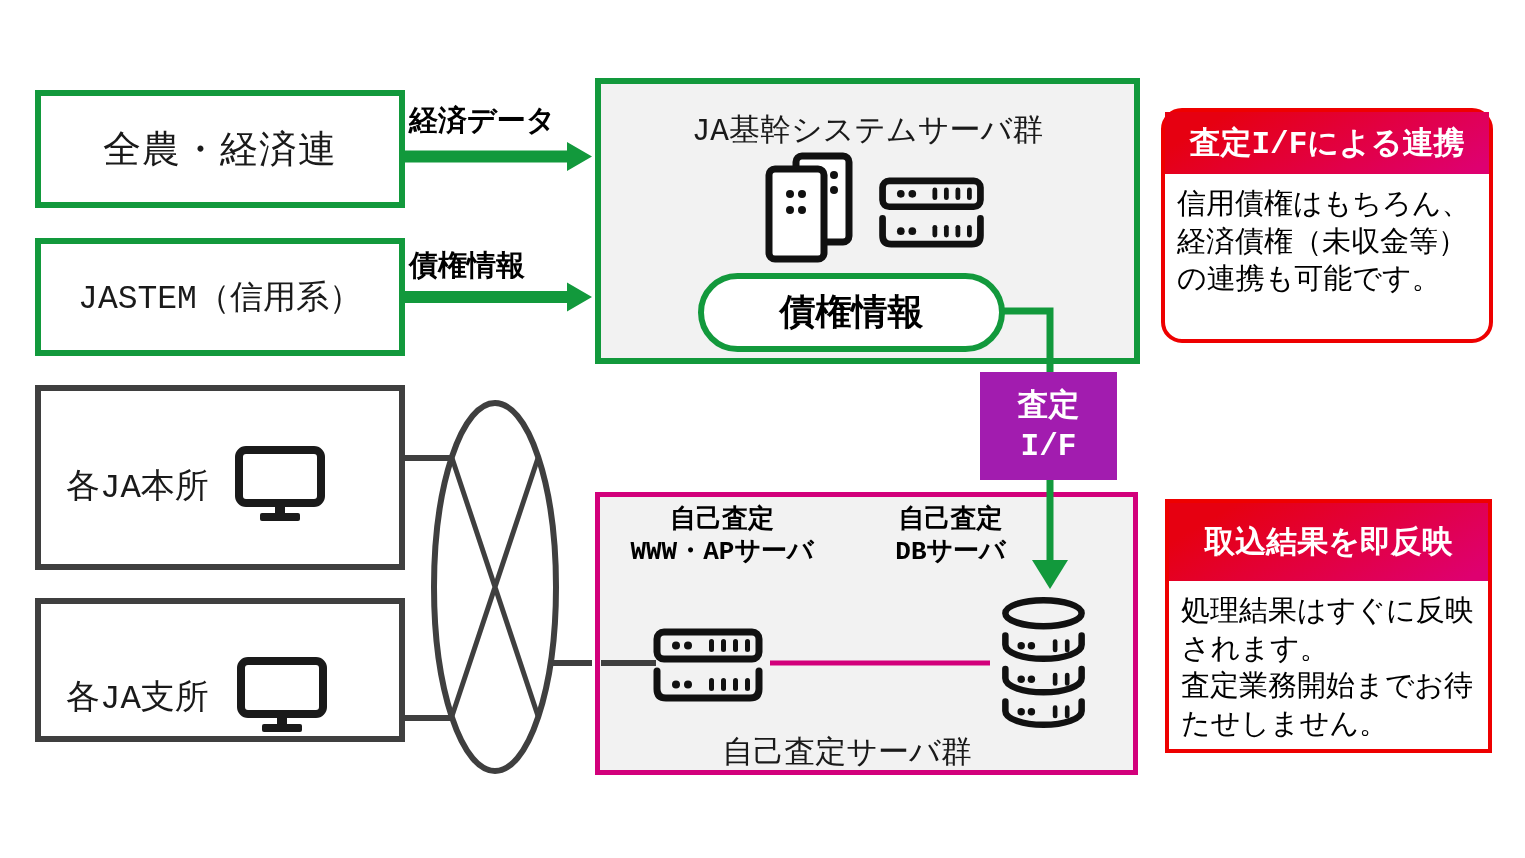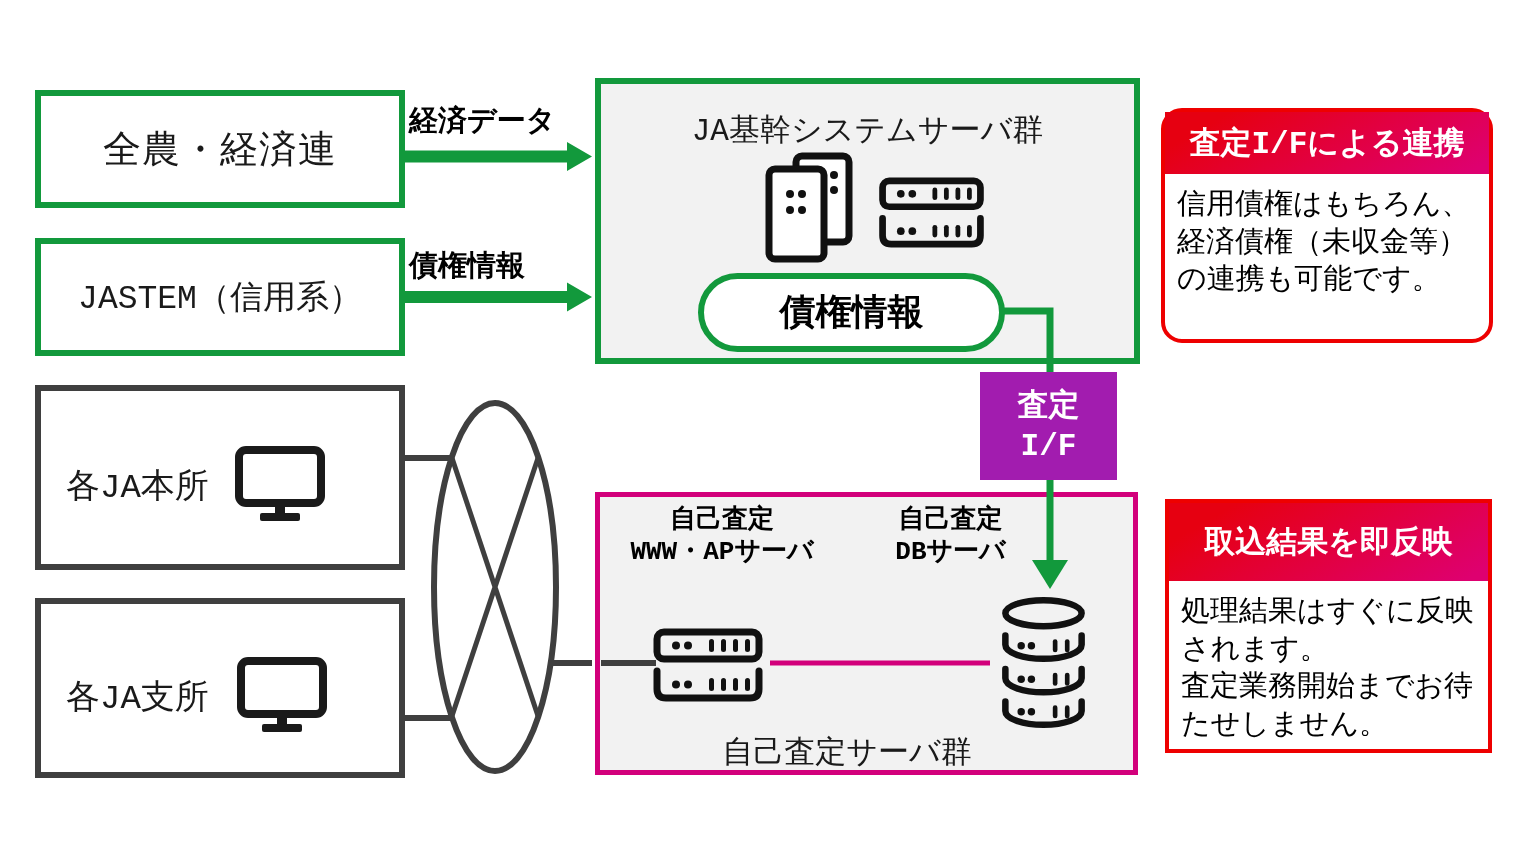--- a/index.html
+++ b/index.html
@@ -27,21 +27,21 @@
     display:flex;flex-direction:column;align-items:center;justify-content:center;gap:9px;line-height:1;z-index:7;}
   
   #panel-assess{left:595px;top:492px;width:543px;height:283px;background:#f2f2f2;border:5px solid #d2007b;}
   .srv-label{font-weight:bold;font-size:26px;line-height:1.22;text-align:center;color:#000;}
   #label-ap{left:607px;top:505px;width:230px;}
   #label-db{left:868px;top:505px;width:165px;}
   #assess-title{left:595px;top:731px;width:504px;text-align:center;font-size:31px;}
   
   .client-box{border:6px solid #3f3f3f;background:#fff;}
   #box-honjo{left:35px;top:385px;width:370px;height:185px;}
-  #box-shisho{left:35px;top:598px;width:370px;height:180px;}
+  #box-shisho{left:35px;top:598px;width:370px;height:144px;}
   .client-label{font-size:34px;color:#1a1a1a;white-space:nowrap;}
   
   #connectors{left:0;top:0;width:1525px;height:858px;z-index:5;pointer-events:none;}
   
   .callout{border:4px solid #ee0000;background:#fff;}
   #callout-a{left:1161px;top:108px;width:332px;height:235px;border-radius:21px;}
   #callout-b{left:1165px;top:499px;width:327px;height:254px;}
   .callout-header{height:62px;background:linear-gradient(150deg,#e60011 15%,#de0070 95%);color:#fff;
     display:flex;align-items:center;justify-content:center;font-weight:bold;font-size:31px;white-space:nowrap;}
   #callout-b .callout-header{height:78px;}

